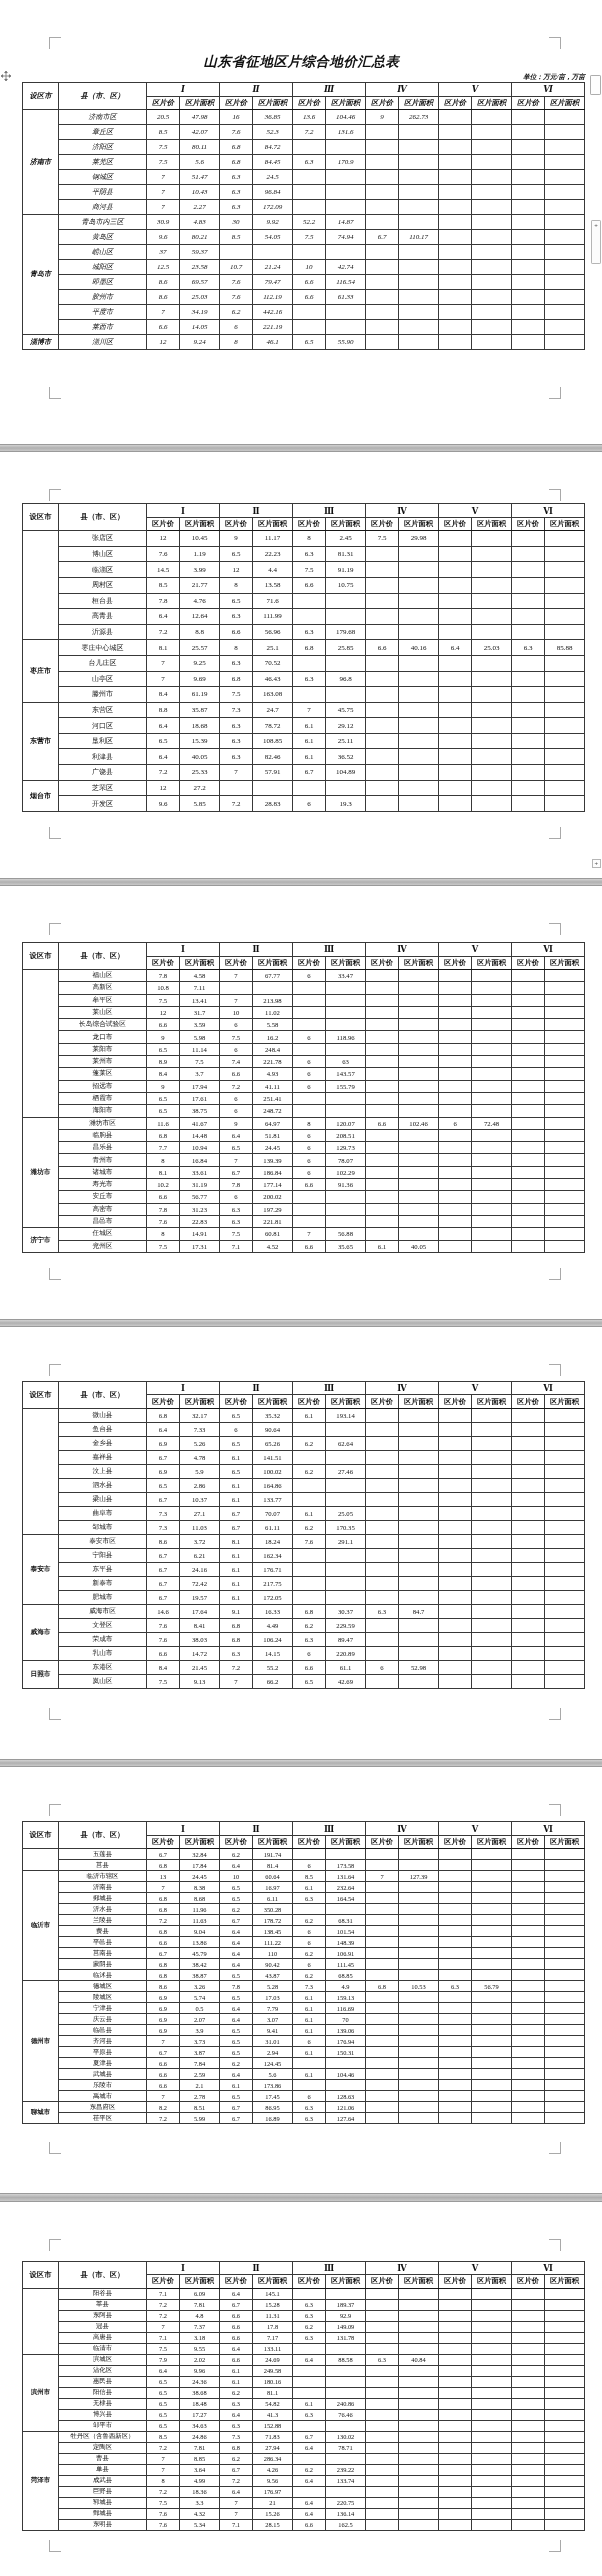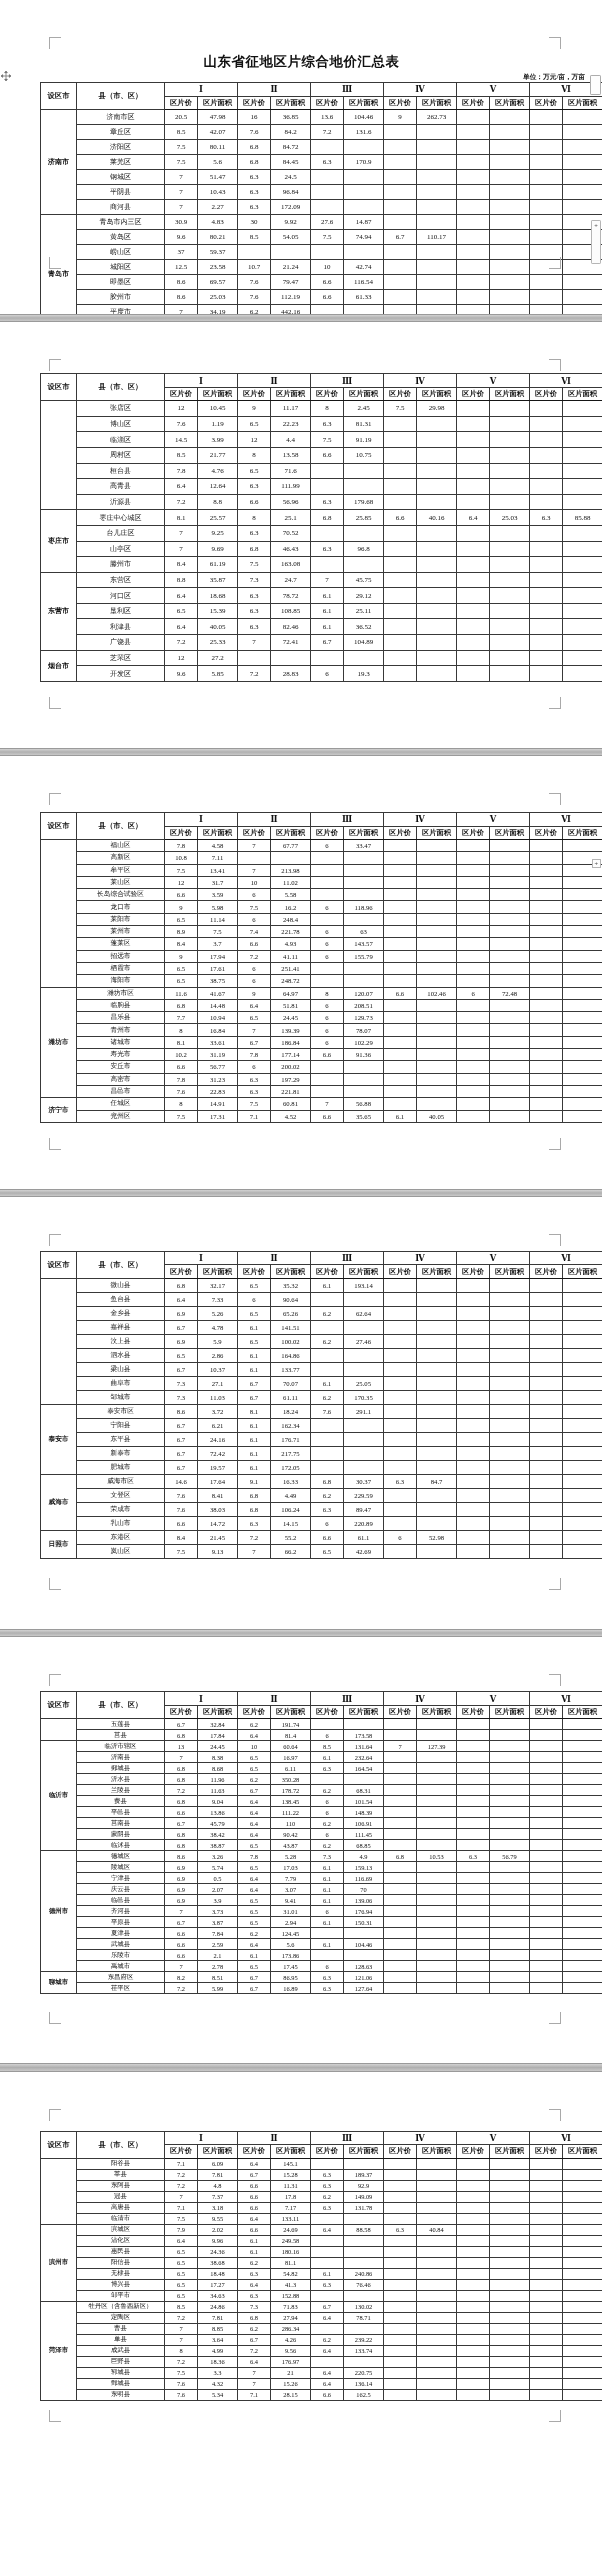--- a/index.html
+++ b/index.html
@@ -1,37 +1,37 @@
 <!DOCTYPE html>
 <html style="font-size:9px"><head>
 <meta charset="utf-8">
 <style>
   html,body{margin:0;padding:0;background:#ffffff;}
   body{width:603px;height:2576px;position:relative;overflow:hidden;
        font-family:"Liberation Serif","DejaVu Serif",serif;color:#111;}
   .page{position:relative;width:603px;background:#ffffff;overflow:hidden;}
-  .p1{height:314px;} .p2{height:426px;} .p3{height:433px;}
+  .p1{height:444px;font-style:italic;} .p2{height:426px;} .p3{height:433px;}
   .p4{height:432px;} .p5{height:426px;} .p6{height:389px;}
   .page-sep{height:8.4px;background:linear-gradient(#d2d2d2,#b0b0b0,#c9c9c9);
             border-top:0.6px solid #9a9a9a;border-bottom:0.6px solid #9a9a9a;box-sizing:border-box;}
   .sep14{height:7.8px;}
   
   .mk{position:absolute;width:11px;height:11px;}
   .mk-tl{left:49px;top:37px;border-left:0.6px solid #a9a9a9;border-top:0.6px solid #a9a9a9;}
   .mk-tr{right:42px;top:37px;border-right:0.6px solid #a9a9a9;border-top:0.6px solid #a9a9a9;}
   .mk-bl{left:49px;bottom:39px;border-left:0.6px solid #a9a9a9;border-bottom:0.6px solid #a9a9a9;}
   .mk-br{right:42px;bottom:39px;border-right:0.6px solid #a9a9a9;border-bottom:0.6px solid #a9a9a9;}
   .p1 .mk-bl,.p1 .mk-br{bottom:45px;}
   
   .doc-title{margin:52px 0 1.1px 0;text-align:center;font-size:13.4px;font-weight:bold;
              letter-spacing:0.6px;line-height:19px;}
   .unit-note{width:563px;margin:0 0 1.1px 22px;text-align:right;font-size:6.7px;
              font-weight:bold;line-height:9px;}
   
-  table{border-collapse:collapse;table-layout:fixed;width:563px;margin-left:40px;
+  table{border-collapse:collapse;table-layout:fixed;width:563px;margin-left:22px;
         border:1.1px solid #151515;}
   th,td{border:0.6px solid #383838;text-align:center;vertical-align:middle;
         overflow:hidden;white-space:nowrap;padding:0 0.6px;box-sizing:border-box;}
   thead th{font-weight:bold;height:13.4px;font-size:7.3px;}
   thead .zone{font-size:8.4px;}
   thead tr:last-child th{border-bottom:1.1px solid #151515;}
   td.city{font-weight:bold;}
   tr.grp-first td{border-top:1.1px solid #1c1c1c;}
   td{font-size:7px;}
   .p1 td{height:15px;} .p2 td{height:15.6px;}
@@ -120,21 +120,21 @@
           <td class="num"></td>
           <td class="num"></td>
           <td class="num"></td>
           <td class="num"></td>
         </tr>
         <tr>
           <td class="county">章丘区</td>
           <td class="num">8.5</td>
           <td class="num">42.07</td>
           <td class="num">7.6</td>
-          <td class="num">84.2</td>
+          <td class="num">52.3</td>
           <td class="num">7.2</td>
           <td class="num">131.6</td>
           <td class="num"></td>
           <td class="num"></td>
           <td class="num"></td>
           <td class="num"></td>
           <td class="num"></td>
           <td class="num"></td>
         </tr>
         <tr>
@@ -212,21 +212,21 @@
           <td class="num"></td>
           <td class="num"></td>
         </tr>
         <tr class="grp-first">
           <td class="city" rowspan="8">青岛市</td>
           <td class="county">青岛市内三区</td>
           <td class="num">30.9</td>
           <td class="num">4.83</td>
           <td class="num">30</td>
           <td class="num">9.92</td>
-          <td class="num">27.6</td>
+          <td class="num">52.2</td>
           <td class="num">14.87</td>
           <td class="num"></td>
           <td class="num"></td>
           <td class="num"></td>
           <td class="num"></td>
           <td class="num"></td>
           <td class="num"></td>
         </tr>
         <tr>
           <td class="county">黄岛区</td>
@@ -629,21 +629,21 @@
           <td class="num"></td>
           <td class="num"></td>
           <td class="num"></td>
           <td class="num"></td>
         </tr>
         <tr>
           <td class="county">广饶县</td>
           <td class="num">7.2</td>
           <td class="num">25.33</td>
           <td class="num">7</td>
-          <td class="num">72.41</td>
+          <td class="num">57.91</td>
           <td class="num">6.7</td>
           <td class="num">104.89</td>
           <td class="num"></td>
           <td class="num"></td>
           <td class="num"></td>
           <td class="num"></td>
           <td class="num"></td>
           <td class="num"></td>
         </tr>
         <tr class="grp-first">

